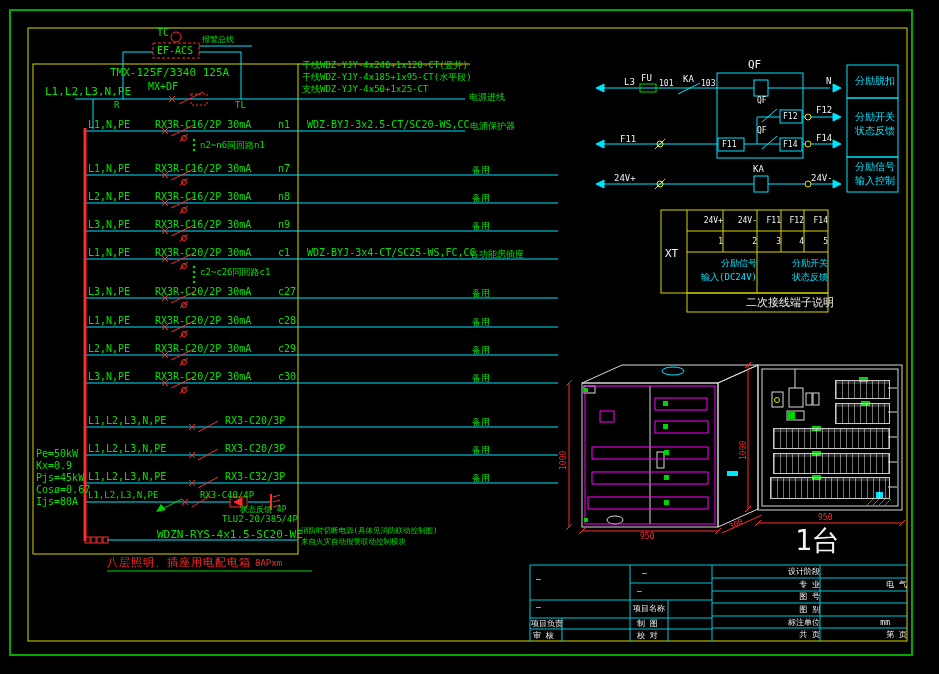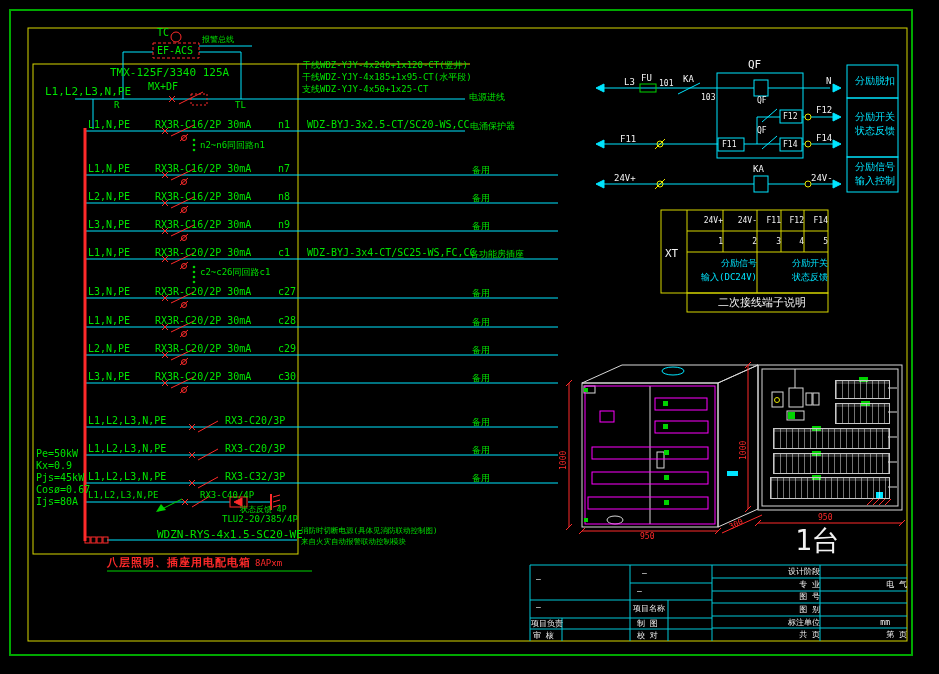--- a/index.html
+++ b/index.html
@@ -423,29 +423,29 @@
 
 <span class="t s9" style="left:88px;top:491px">L1,L2,L3,N,PE</span>
 <span class="t s9" style="left:200px;top:491px">RX3-C40/4P</span>
 
 <span class="t s8" style="left:240px;top:506px">状态反馈 4P</span>
 <span class="t s9" style="left:222px;top:515px">TLU2-20/385/4P</span>
 <span class="t s11" style="left:157px;top:529px">WDZN-RYS-4x1.5-SC20-WE</span>
 <span class="t s7" style="left:301px;top:527px">消防时切断电源(具体见消防联动控制图)</span>
 <span class="t s7" style="left:301px;top:538px">来自火灾自动报警联动控制模块</span>
 
-<span class="t s11 r" style="left:107px;top:557px;font-weight:bold;letter-spacing:1px">八层照明、插座用电配电箱</span>
+<span class="t s11 r" style="left:107px;top:557px;font-weight:normal;letter-spacing:1px">八层照明、插座用电配电箱</span>
 <span class="t s9 r" style="left:255px;top:559px">8APxm</span>
 
 <span class="t s11 w" style="left:748px;top:59px">QF</span>
 <span class="t s9 w" style="left:624px;top:78px">L3</span>
 <span class="t s9 w" style="left:641px;top:74px">FU</span>
 <span class="t s8 w" style="left:659px;top:80px">101</span>
 <span class="t s9 w" style="left:683px;top:75px">KA</span>
-<span class="t s8 w" style="left:701px;top:94px">103</span>
+<span class="t s8 w" style="left:701px;top:80px">103</span>
 <span class="t s9 w" style="left:826px;top:77px">N</span>
 <span class="t s9 w" style="left:620px;top:135px">F11</span>
 <span class="t s8 w" style="left:722px;top:141px">F11</span>
 <span class="t s8 w" style="left:757px;top:97px">QF</span>
 <span class="t s8 w" style="left:783px;top:113px">F12</span>
 <span class="t s9 w" style="left:816px;top:106px">F12</span>
 <span class="t s8 w" style="left:757px;top:127px">QF</span>
 <span class="t s8 w" style="left:783px;top:141px">F14</span>
 <span class="t s9 w" style="left:816px;top:134px">F14</span>
 <span class="t s9 w" style="left:614px;top:174px">24V+</span>
@@ -465,21 +465,21 @@
 <span class="t s8 w ctr" style="left:804px;top:217px;width:24px">F14</span>
 <span class="t s8 w ctr" style="left:687px;top:238px;width:36px">1</span>
 <span class="t s8 w ctr" style="left:723px;top:238px;width:34px">2</span>
 <span class="t s8 w ctr" style="left:757px;top:238px;width:24px">3</span>
 <span class="t s8 w ctr" style="left:781px;top:238px;width:23px">4</span>
 <span class="t s8 w ctr" style="left:804px;top:238px;width:24px">5</span>
 <span class="t s9 c ctr" style="left:687px;top:259px;width:70px">分励信号</span>
 <span class="t s9 c ctr" style="left:687px;top:273px;width:70px">输入(DC24V)</span>
 <span class="t s9 c ctr" style="left:757px;top:259px;width:71px">分励开关</span>
 <span class="t s9 c ctr" style="left:757px;top:273px;width:71px">状态反馈</span>
-<span class="t s11 w ctr" style="left:687px;top:297px;width:119px">二次接线端子说明</span>
+<span class="t s11 w ctr" style="left:715px;top:297px;width:119px">二次接线端子说明</span>
 
 <span class="t s8 r rot90" style="left:560px;top:470px">1000</span>
 <span class="t s8 r" style="left:640px;top:533px">950</span>
 <span class="t s8 r rot90" style="left:740px;top:460px">1000</span>
 <span class="t s8 r rot25" style="left:728px;top:524px">300</span>
 <span class="t s8 r" style="left:818px;top:514px">950</span>
 <span class="t s24 w" style="left:795px;top:527px">1台</span>
 
 <span class="t s8 w" style="left:536px;top:576px">—</span>
 <span class="t s8 w" style="left:642px;top:570px">—</span>

